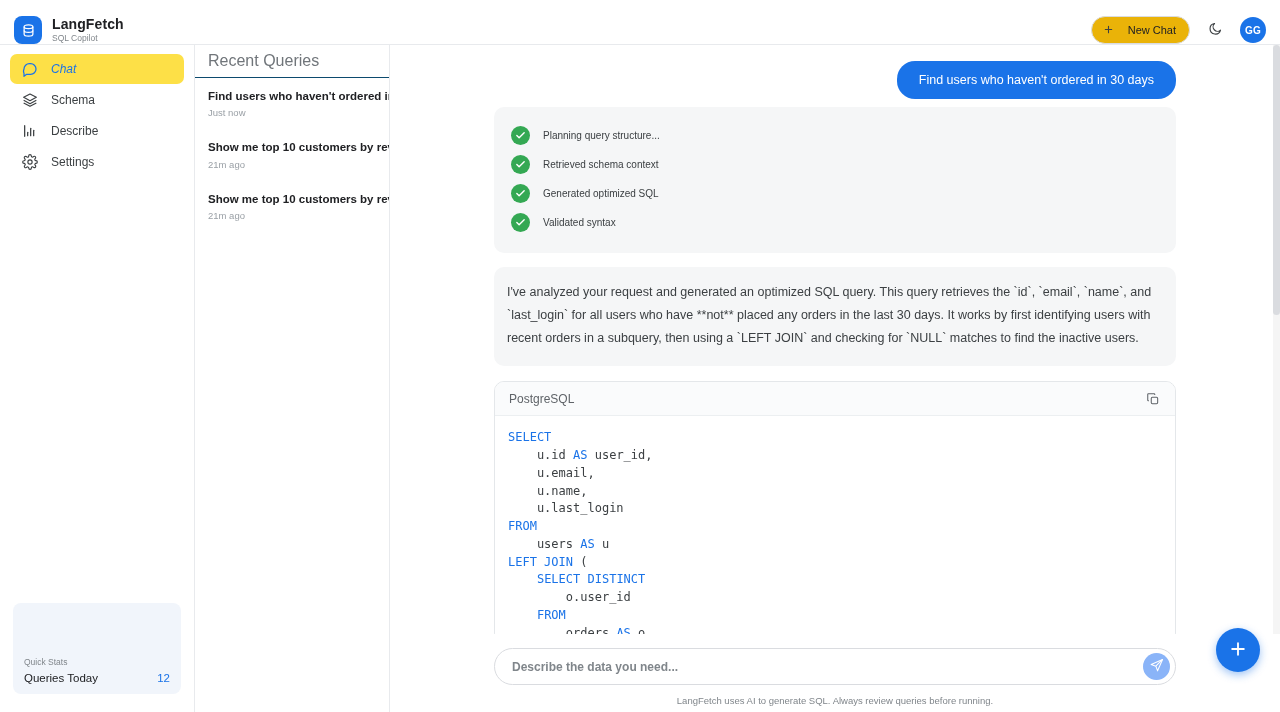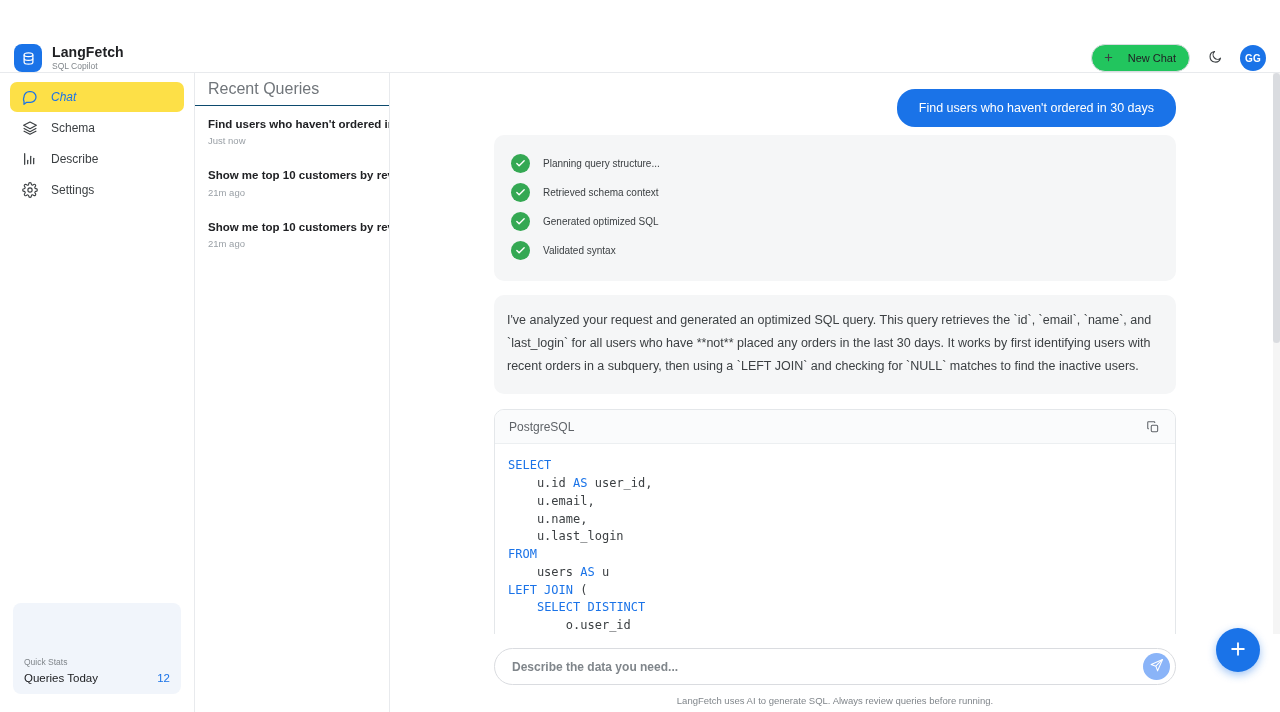--- a/index.html
+++ b/index.html
@@ -9,38 +9,38 @@
     background: #ffffff; color: #202124;
     overflow: hidden;
   }
   .app { width: 1280px; height: 712px; display: flex; flex-direction: column; }
 
   
   .header {
     height: 45px; flex: 0 0 45px;
     display: flex; align-items: flex-start;
     border-bottom: 1px solid #e8eaed;
-    background: #fff; padding: 16px 14px 0 14px; margin-top: 28px;
+    background: #fff; padding: 16px 14px 0 14px;
   }
   .brand { display: flex; align-items: center; gap: 10px; }
   .logo {
     width: 28px; height: 28px; border-radius: 8px;
     background: #1a73e8; display: flex; align-items: center; justify-content: center;
     flex: 0 0 28px;
   }
   .brand-text { display: flex; flex-direction: column; line-height: 1.05; }
   .brand-title { font-size: 14px; font-weight: bold; color: #202124; letter-spacing: .1px; }
   .brand-sub { font-size: 8.5px; color: #80868b; margin-top: 2px; }
   .header-spacer { flex: 1 1 auto; }
   .header-right { display: flex; align-items: center; gap: 14px; }
   .new-chat {
     display: flex; align-items: center; gap: 14px;
     height: 28px; padding: 0 13px 0 11px;
     border: 1px solid #dadce0; border-radius: 14px;
-    background: #22c55e; font-size: 11px; color: #202124; cursor: pointer;
+    background: #eab308; font-size: 11px; color: #202124; cursor: pointer;
   }
   .icon-btn {
     width: 22px; height: 22px; display: flex; align-items: center; justify-content: center;
     cursor: pointer; background: none; border: none;
   }
   .avatar {
     width: 26px; height: 26px; border-radius: 50%;
     background: #1a73e8; color: #fff;
     display: flex; align-items: center; justify-content: center;
     font-size: 10px; font-weight: bold; letter-spacing: .3px; cursor: pointer;

